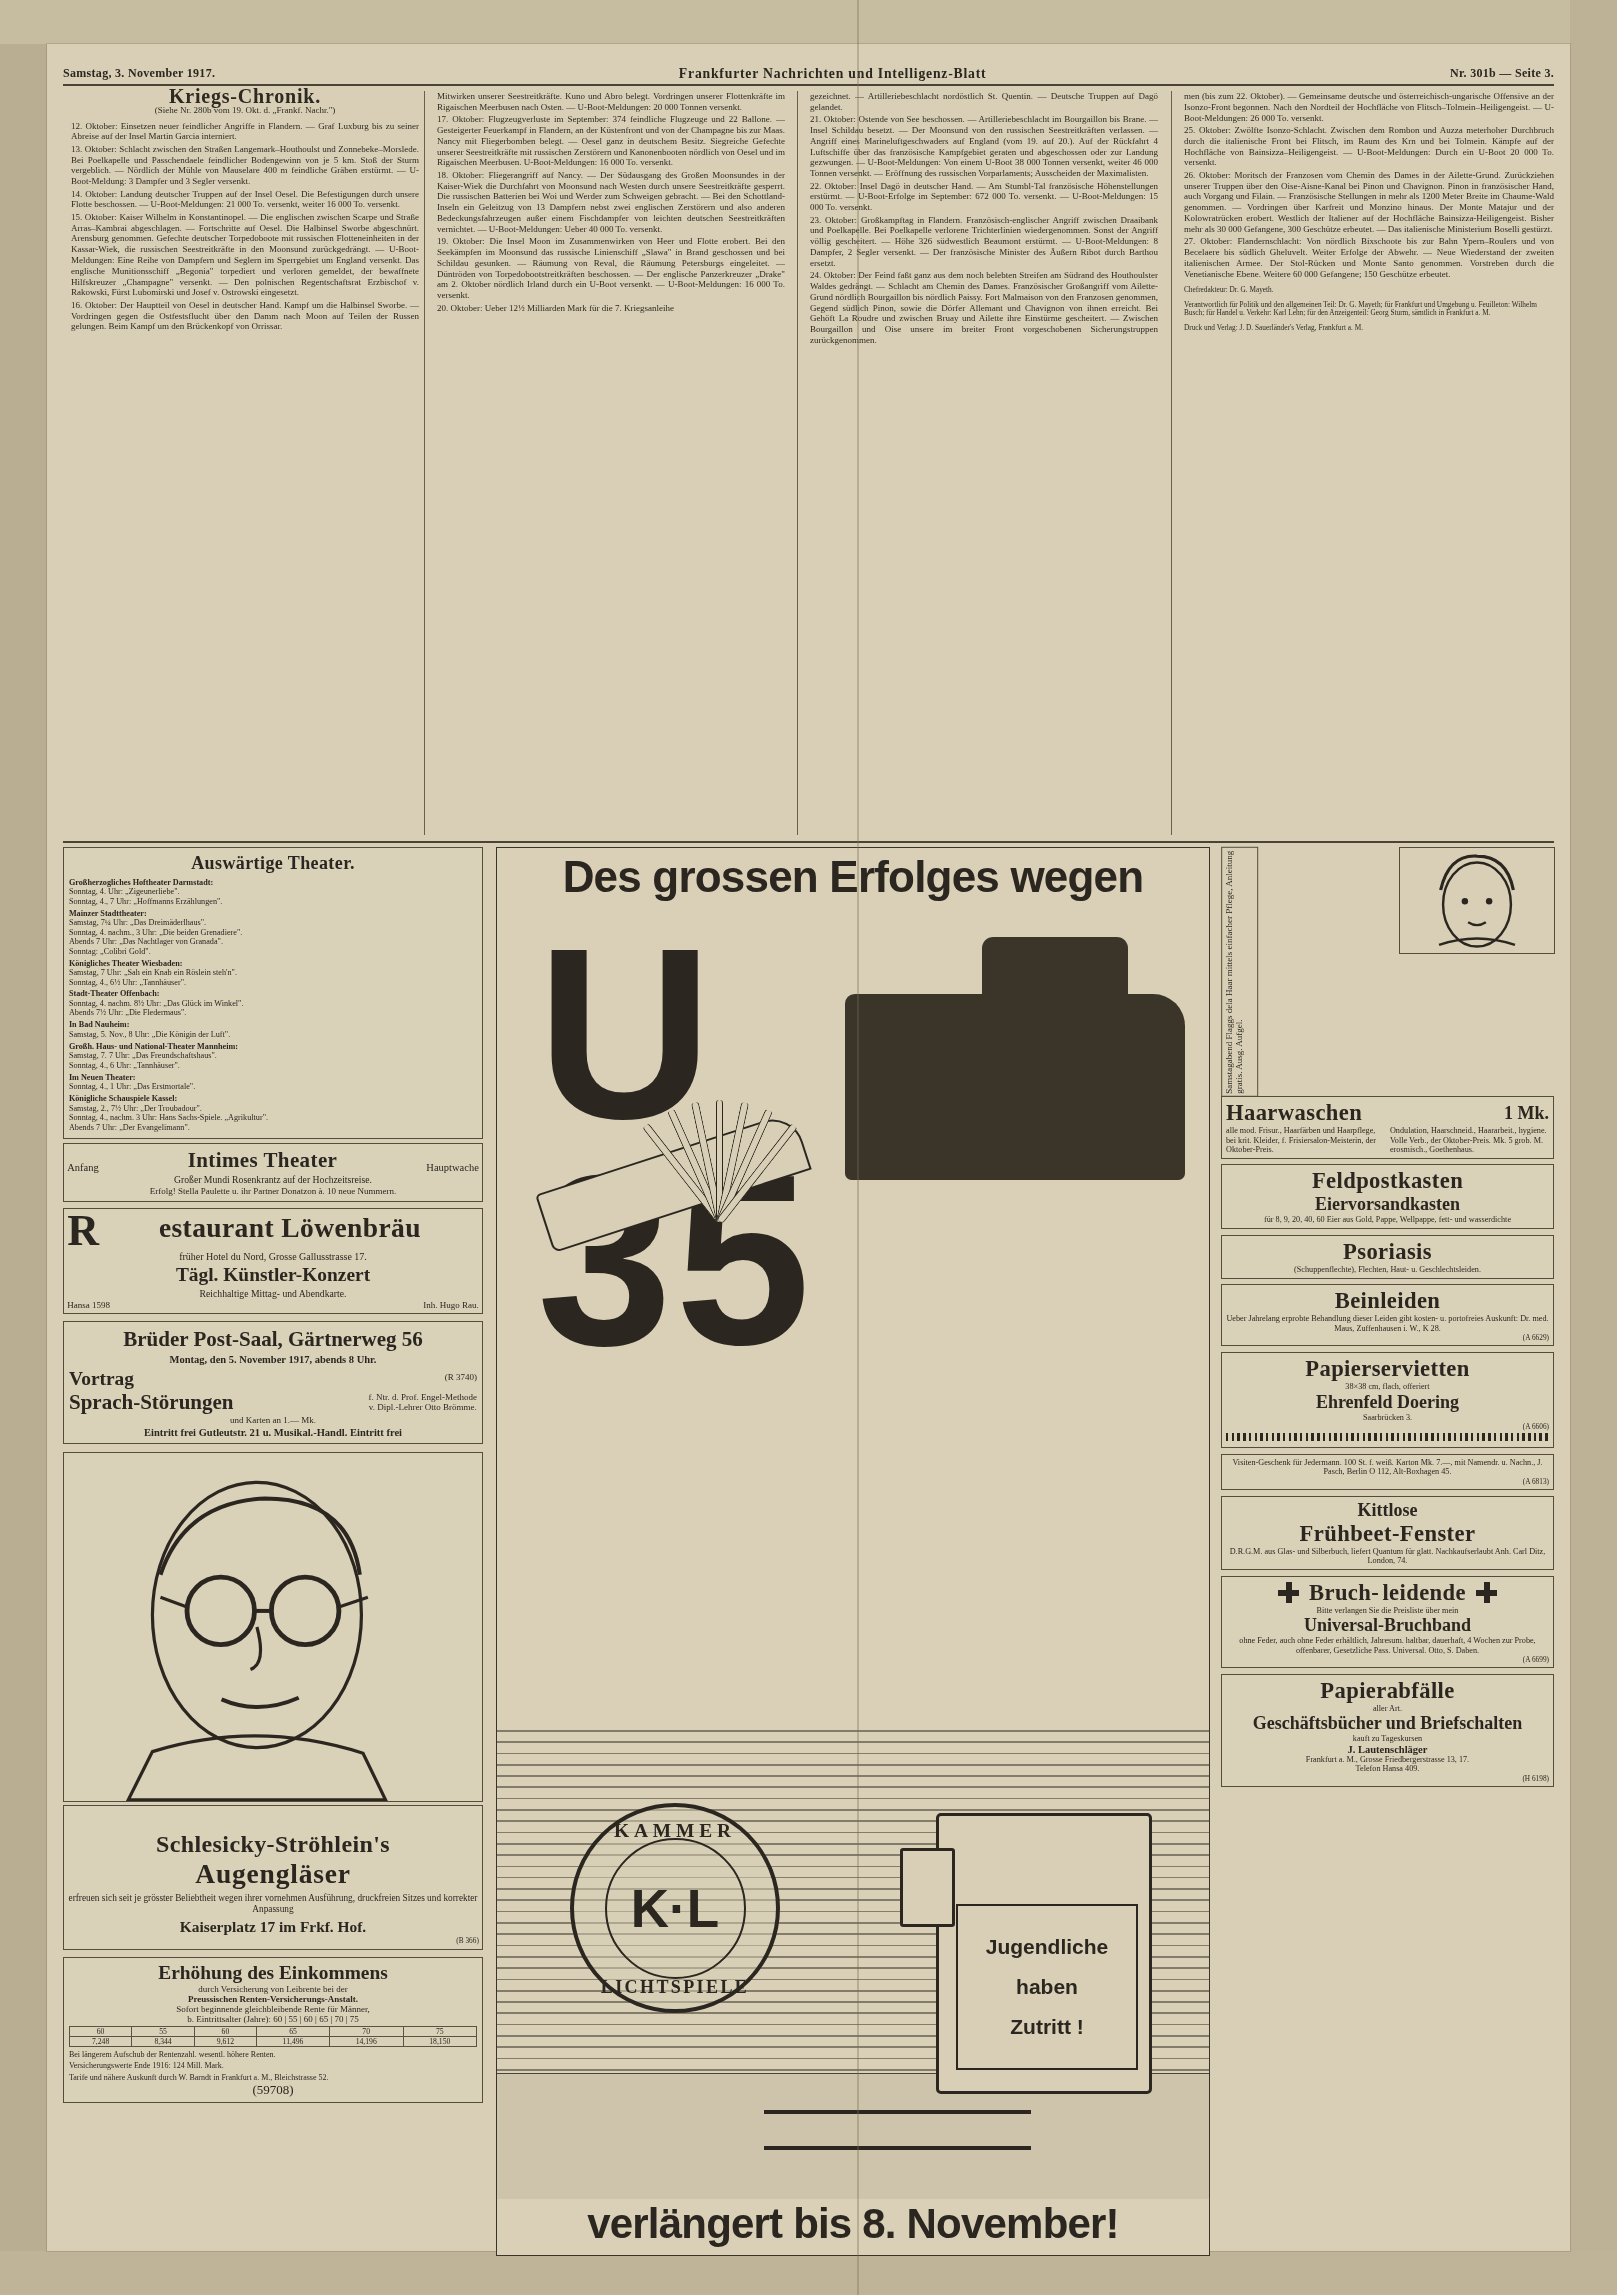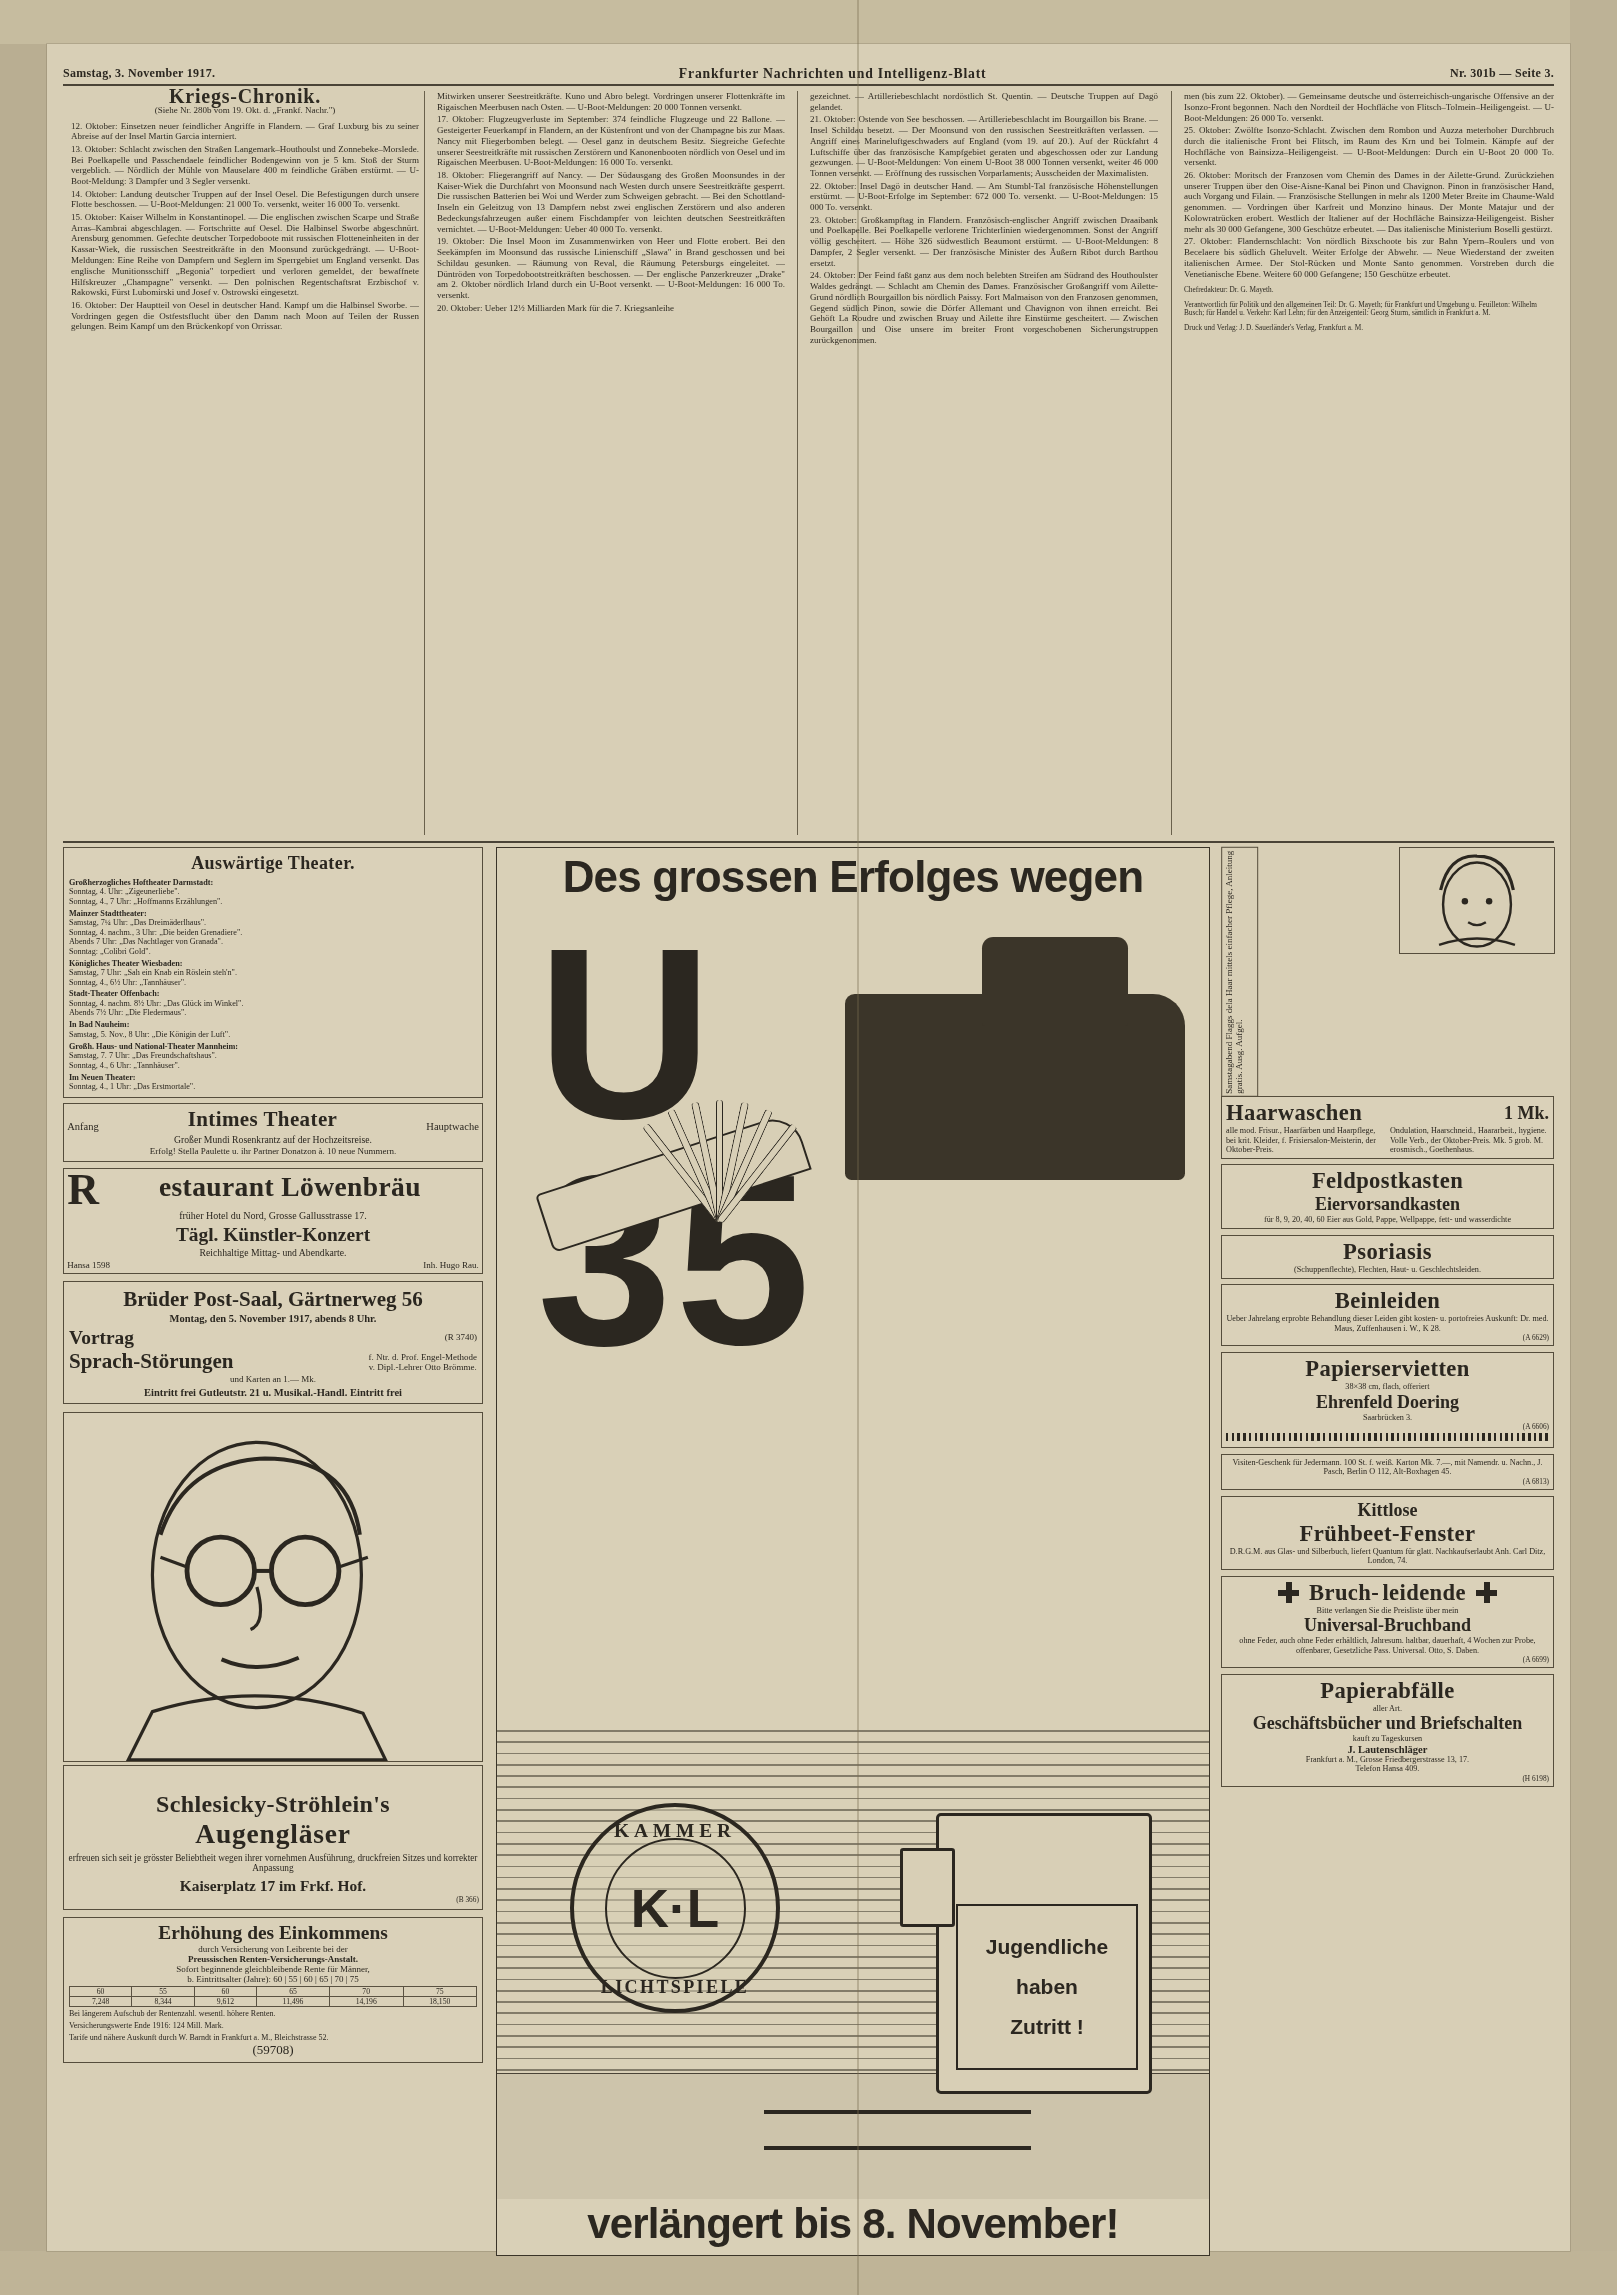--- a/index.html
+++ b/index.html
@@ -352,20 +352,26 @@
         </div>
         <div class="t-item">
           <span class="t-city t-line">Großh. Haus- und National-Theater Mannheim:</span>
           <span class="t-line">Samstag, 7. 7 Uhr: „Das Freundschaftshaus".</span>
           <span class="t-line">Sonntag, 4., 6 Uhr: „Tannhäuser".</span>
         </div>
         <div class="t-item">
           <span class="t-city t-line">Im Neuen Theater:</span>
           <span class="t-line">Sonntag, 4., 1 Uhr: „Das Erstmortale".</span>
         </div>
+        <div class="t-item">
+          <span class="t-city t-line">Königliche Schauspiele Kassel:</span>
+          <span class="t-line">Samstag, 2., 7½ Uhr: „Der Troubadour".</span>
+          <span class="t-line">Sonntag, 4., nachm. 3 Uhr: Hans Sachs-Spiele. „Agrikultur".</span>
+          <span class="t-line">Abends 7 Uhr: „Der Evangelimann".</span>
+        </div>
       </div>
 
       <div class="intimes box">
         <div class="it-l1">
           <span>Anfang</span>
           <span class="it-big">Intimes Theater</span>
           <span>Hauptwache</span>
         </div>
         <div class="it-l2">Großer Mundi Rosenkrantz auf der Hochzeitsreise.</div>
         <div class="it-l3">Erfolg!  Stella Paulette u. ihr Partner Donatzon à. 10 neue Nummern.</div>

